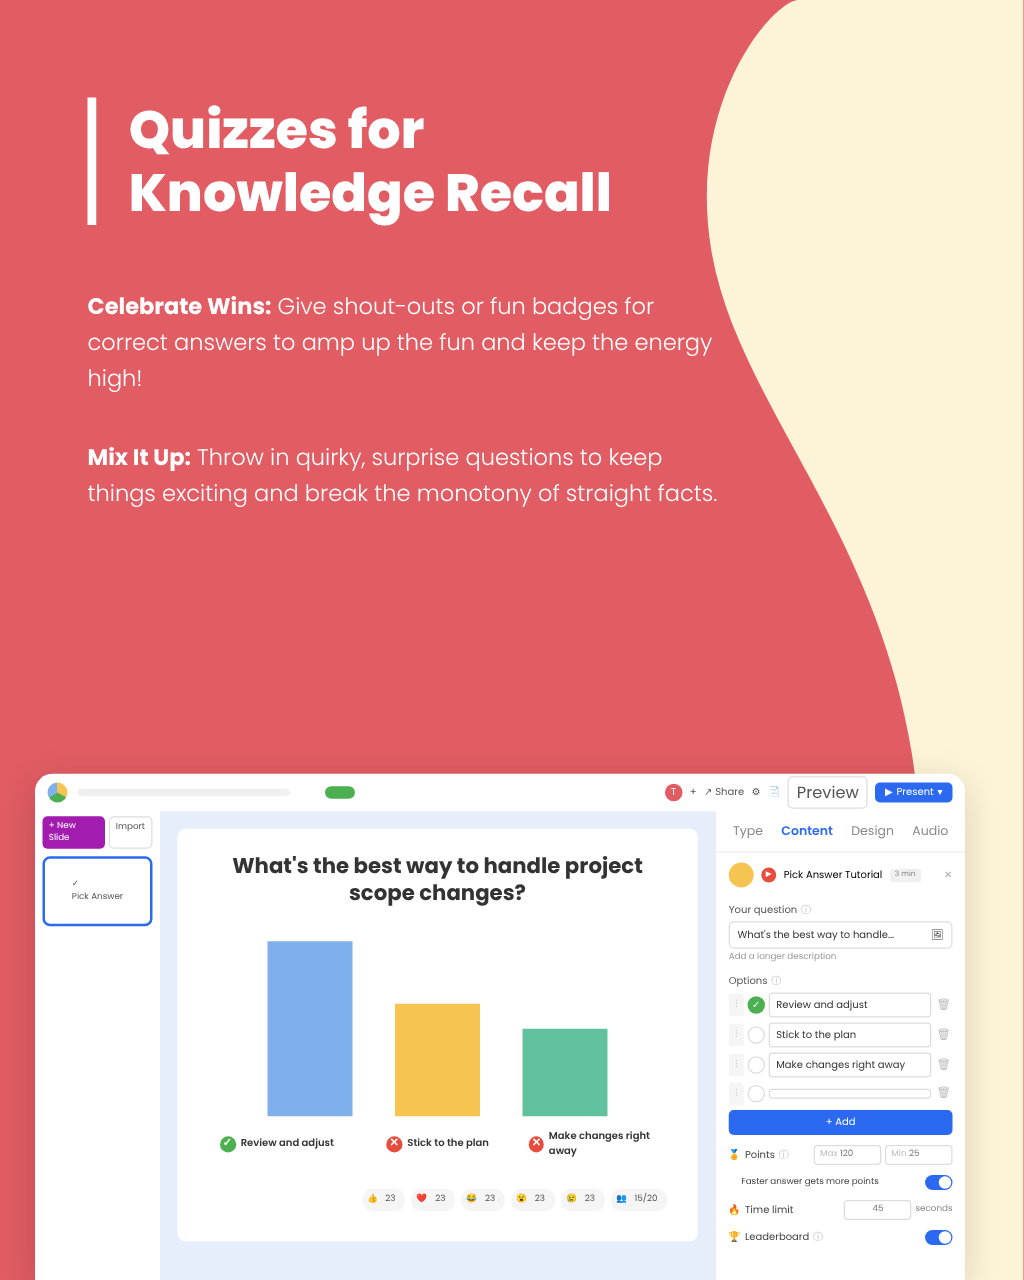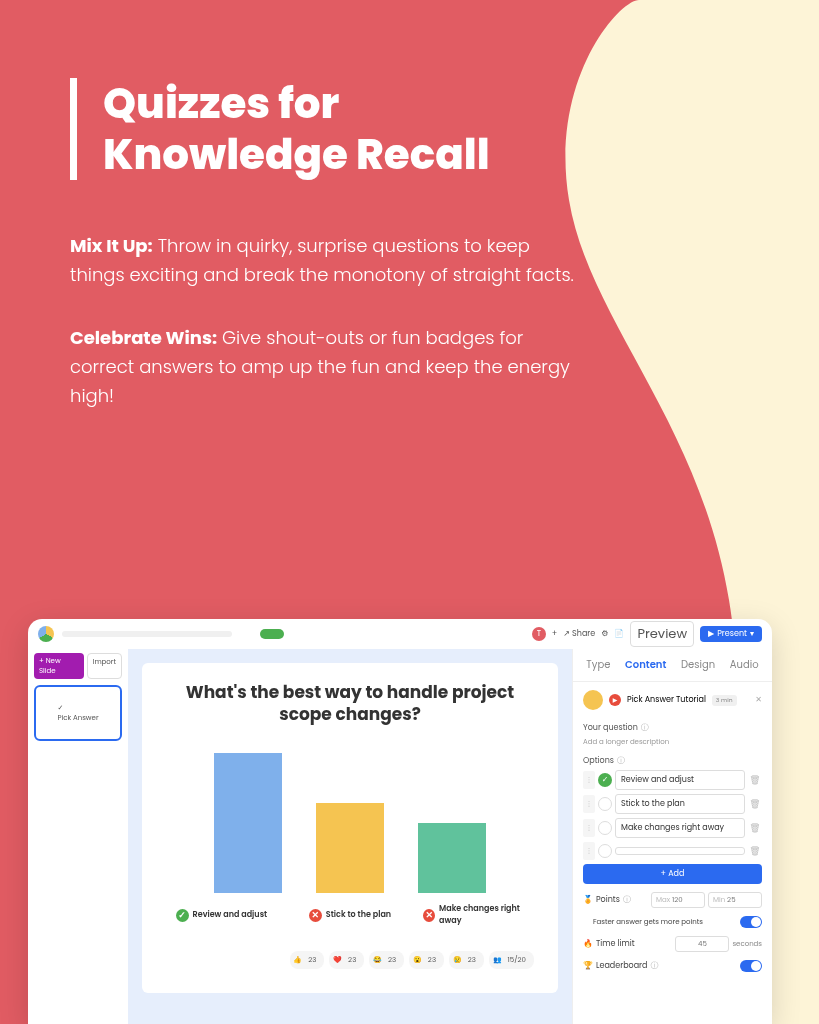--- a/index.html
+++ b/index.html
@@ -170,22 +170,22 @@
 <body>
 
 <div class="bg-wave"></div>
 
 <div class="content-wrap">
   <div class="heading-block">
     <h1 style="white-space:pre-line;">Quizzes for
 Knowledge Recall</h1>
   </div>
 
+  <p class="tip"><b>Celebrate Wins:</b><span> Give shout-outs or fun badges for correct answers to amp up the fun and keep the energy high!</span></p>
   <p class="tip"><b>Mix It Up:</b><span> Throw in quirky, surprise questions to keep things exciting and break the monotony of straight facts.</span></p>
-  <p class="tip"><b>Celebrate Wins:</b><span> Give shout-outs or fun badges for correct answers to amp up the fun and keep the energy high!</span></p>
 </div>
 
 <div class="app-shell">
   <div class="topbar">
     <div class="aha-logo"></div>
     <div class="topbar-line"></div>
     <div style="width:12px"></div>
     <div class="topbar-badge"></div>
     <div class="topbar-right">
       <div class="avatar">T</div>
@@ -254,20 +254,24 @@
         <div class="play-ic">▶</div>
         <span>Pick Answer Tutorial</span>
         <span class="tut-time">3 min</span>
         <span style="margin-left:auto; color:#aaa;">✕</span>
       </div>
       <div class="panel-sec">
         <div class="panel-label">
             <span>Your question</span> 
             <span style="color:#bbb">ⓘ</span>
           </div>
+        <div class="q-input">
+            <span>What's the best way to handle...</span>
+            <span>🖼</span>
+          </div>
         <div class="desc-link">Add a longer description</div>
       </div>
       <div class="panel-sec">
         <div class="panel-label">
             <span>Options</span> 
             <span style="color:#bbb">ⓘ</span>
           </div>
         <div class="opt-row">
           <div class="opt-handle">⋮</div>
           <div class="opt-chk">✓</div>

